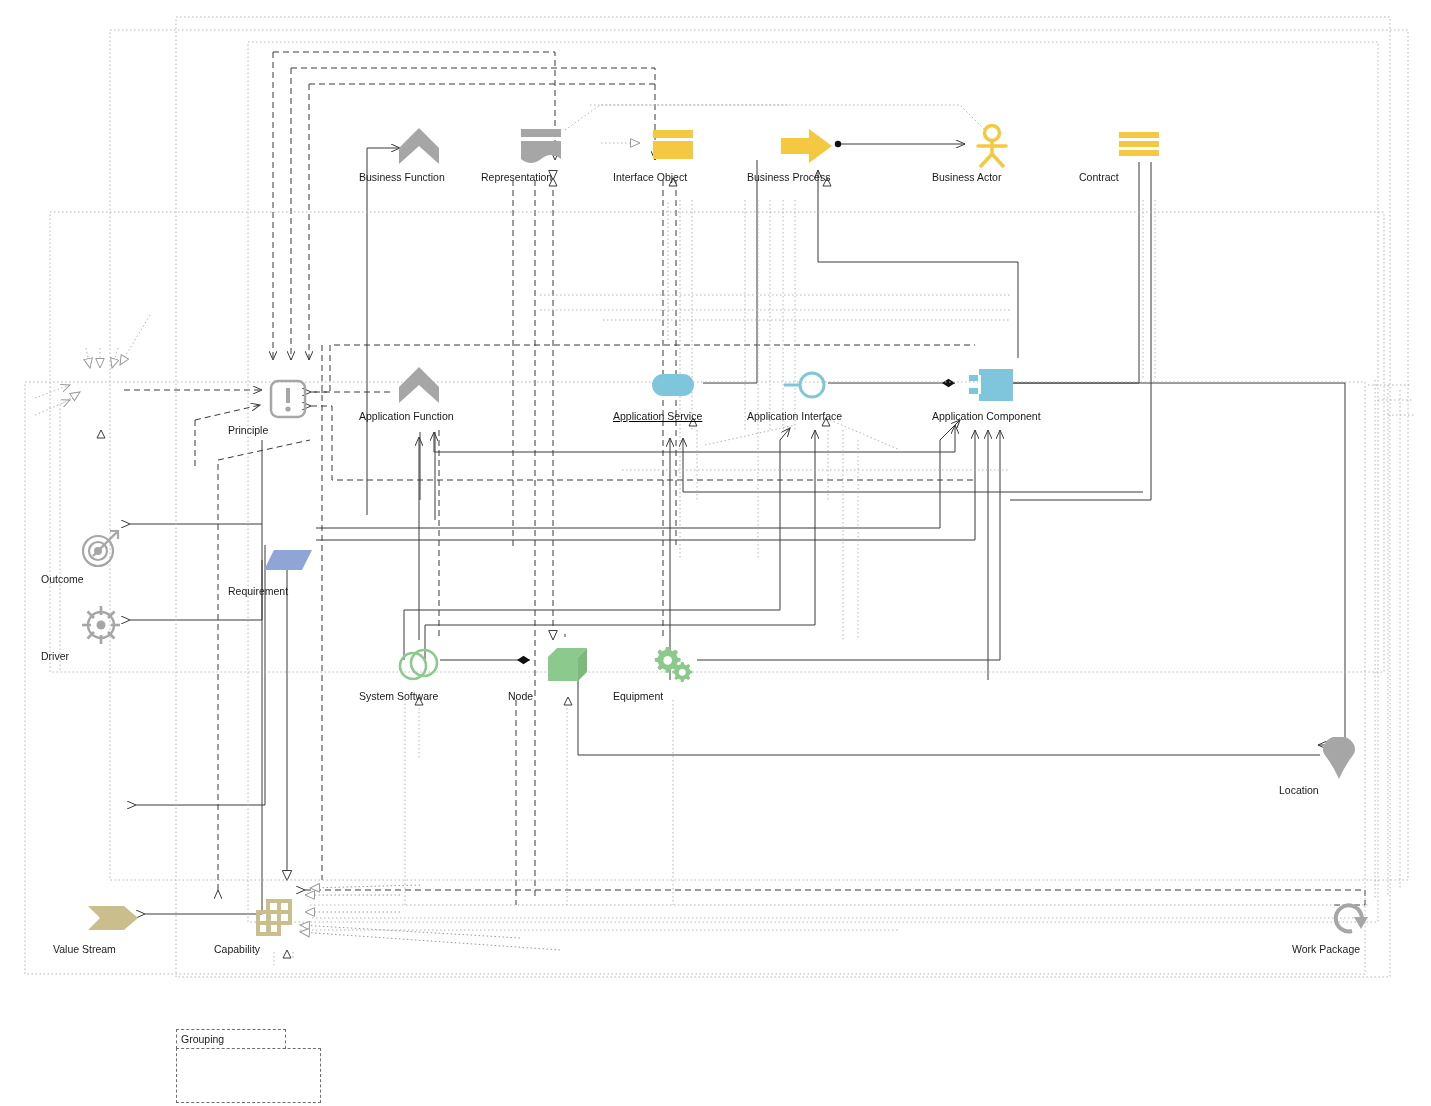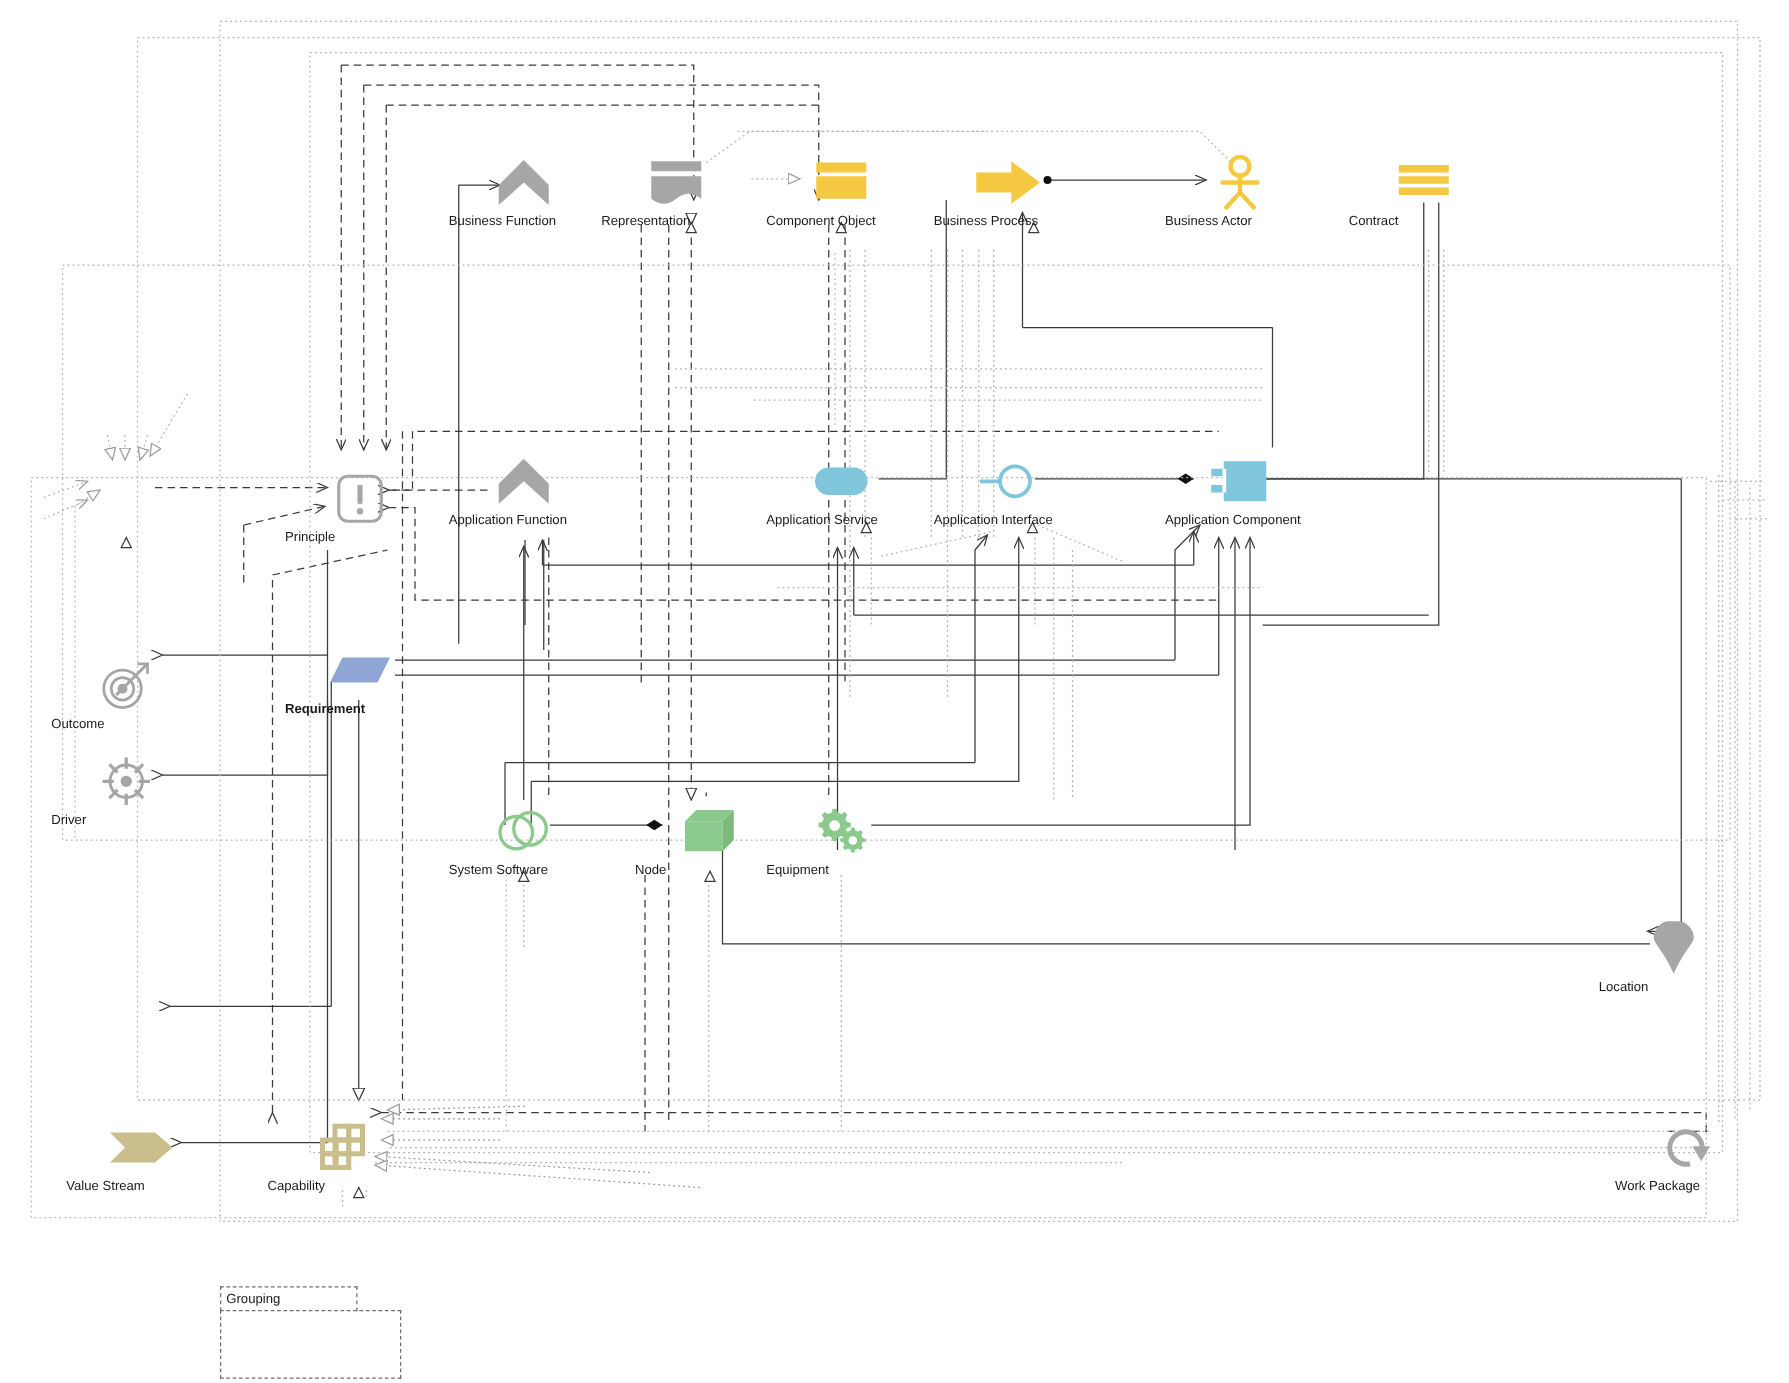--- a/index.html
+++ b/index.html
@@ -290,21 +290,21 @@
     <div class="caption">Representation</div>
   </div>
 
   <div class="node" style="left:673px; top:122px;">
     <div class="glyph">
       <svg width="46" height="40" viewBox="0 0 46 40">
         <rect x="3" y="4" width="40" height="8" fill="#F5C842"></rect>
         <rect x="3" y="15" width="40" height="18" fill="#F5C842"></rect>
       </svg>
     </div>
-    <div class="caption">Component Object</div>
+    <div class="caption">Interface Object</div>
   </div>
 
   <div class="node" style="left:807px; top:122px;">
     <div class="glyph">
       <svg width="56" height="40" viewBox="0 0 56 40">
         <path d="M2,12 L30,12 L30,3 L53,20 L30,37 L30,28 L2,28 Z" fill="#F5C842"></path>
       </svg>
     </div>
     <div class="caption">Business Process</div>
   </div>
@@ -345,21 +345,21 @@
   <div class="node" style="left:419px; top:361px;">
     <div class="glyph">
       <svg width="46" height="40" viewBox="0 0 46 40">
           <path d="M3,38 L3,22 L23,2 L43,22 L43,38 L23,20 Z" fill="#A6A6A6"></path>
         </svg>
     </div>
     <div class="caption">Application Function</div>
   </div>
 
 
-  <div class="node" style="left:673px; top:361px;">
+  <div class="node" style="left:673px; top:361px;text-decoration:underline;">
     <div class="glyph">
       <svg width="46" height="32" viewBox="0 0 46 32">
         <rect x="2" y="5" width="42" height="22" rx="11" fill="#7FC6DC"></rect>
       </svg>
     </div>
     <div class="caption">Application Service</div>
   </div>
 
   <div class="node" style="left:807px; top:361px;">
     <div class="glyph">
@@ -389,21 +389,21 @@
         <circle cx="19" cy="24" r="15" fill="none" stroke="#A6A6A6" stroke-width="2.2"></circle>
         <circle cx="19" cy="24" r="9" fill="none" stroke="#A6A6A6" stroke-width="2.2"></circle>
         <circle cx="19" cy="24" r="4" fill="#A6A6A6"></circle>
         <path d="M14,29 L38,5" stroke="#A6A6A6" stroke-width="2.4"></path>
         <path d="M31,4 L39,4 L39,12" fill="none" stroke="#A6A6A6" stroke-width="2.2"></path>
       </svg>
     </div>
     <div class="caption">Outcome</div>
   </div>
 
-  <div class="node" style="left:288px; top:512px;font-weight:bold;">
+  <div class="node" style="left:288px; top:536px;">
     <div class="glyph">
       <svg width="52" height="28" viewBox="0 0 52 28">
         <path d="M12,4 L50,4 L40,24 L2,24 Z" fill="#8EA5D6"></path>
       </svg>
     </div>
     <div class="caption">Requirement</div>
   </div>
 
   <div class="node" style="left:101px; top:601px;">
     <div class="glyph">

